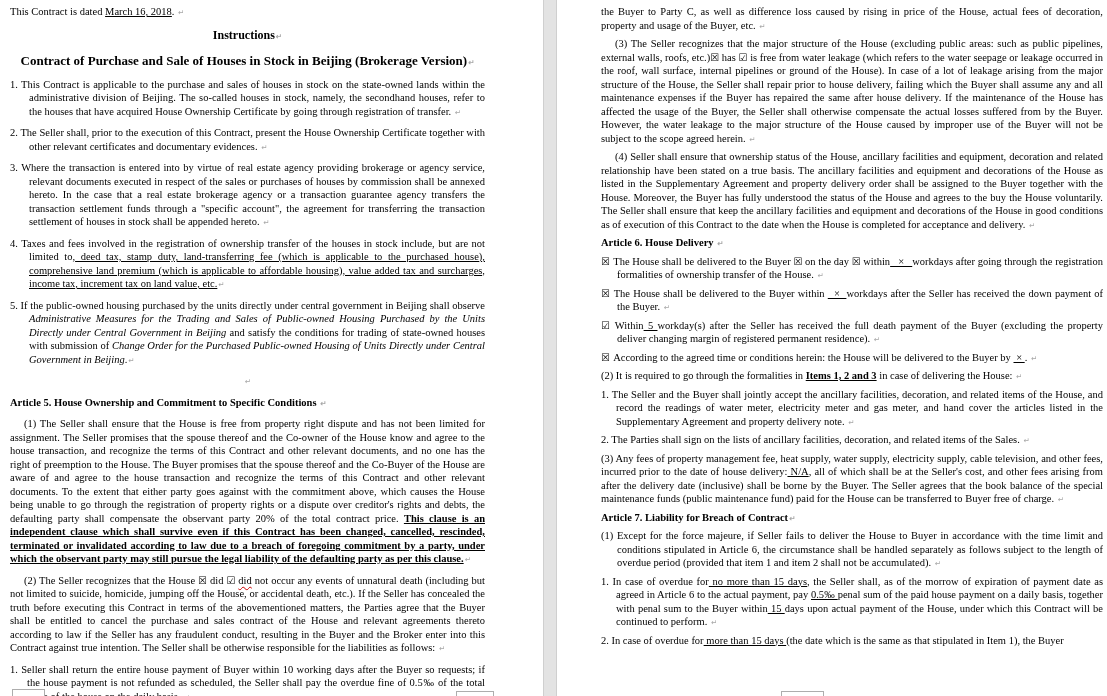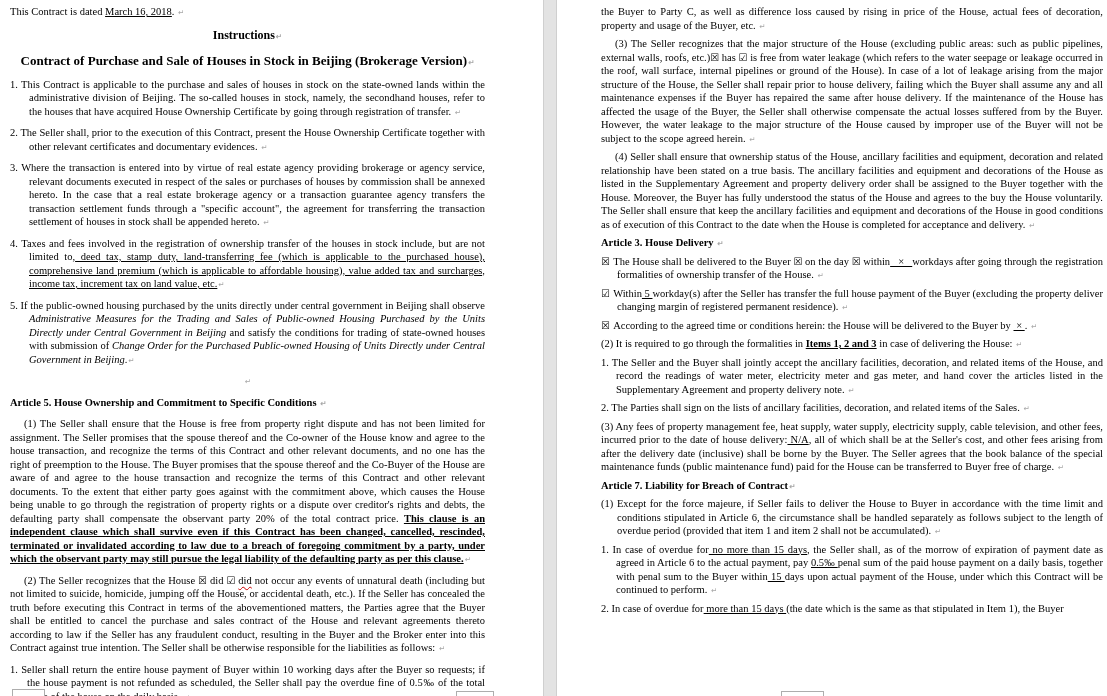--- a/index.html
+++ b/index.html
@@ -53,23 +53,24 @@
       <div class="blk heading"><span>Article 5. House Ownership and Commitment to Specific Conditions </span><span class="pmark">↵</span></div>
       <div class="blk para"><span>(1) The Seller shall ensure that the House is free from property right dispute and has not been limited for assignment. The Seller promises that the spouse thereof and the Co-owner of the House know and agree to the house transaction, and recognize the terms of this Contract and other relevant documents, and no one has the right of preemption to the House. The Buyer promises that the spouse thereof and the Co-Buyer of the House are aware of and agree to the house transaction and recognize the terms of this Contract and other relevant documents. To the extent that either party goes against with the commitment above, which causes the House being unable to go through the registration of property rights or a dispute over creditor's rights and debts, the defaulting party shall compensate the observant party 20% of the total contract price. </span><span class="s-bu">This clause is an independent clause which shall survive even if this Contract has been changed, cancelled, rescinded, terminated or invalidated according to law due to a breach of foregoing commitment by a party, under which the observant party may still pursue the legal liability of the defaulting party as per this clause.</span><span class="pmark">↵</span></div>
       <div class="blk para"><span>(2) The Seller recognizes that the House </span><span class="s-cb">☒</span><span> did </span><span class="s-cb">☑</span><span> </span><span class="s-wavy">did</span><span> not occur any events of unnatural death (including but not limited to suicide, homicide, jumping off the House, or accidental death, etc.). If the Seller has concealed the truth before executing this Contract in terms of the abovementioned matters, the Parties agree that the Buyer shall be entitled to cancel the purchase and sales contract of the House and relevant agreements thereto according to law if the Seller has any fraudulent conduct, resulting in the Buyer and the Broker enter into this Contract against true intention. The Seller shall be otherwise responsible for the liabilities as follows: </span><span class="pmark">↵</span></div>
       <div class="blk oli2"><span class="num">1. </span><span>Seller shall return the entire house payment of Buyer within 10 working days after the Buyer so requests; if the house payment is not refunded as scheduled, the Seller shall pay the overdue fine of 0.5‰ of the total price of the house on the daily basis. </span><span class="pmark">↵</span></div>
     </div>
   <div class="gap"></div>
   <div class="page page2">
       <div class="blk cont"><span>the Buyer to Party C, as well as difference loss caused by rising in price of the House, actual fees of decoration, property and usage of the Buyer, etc. </span><span class="pmark">↵</span></div>
       <div class="blk para"><span>(3) The Seller recognizes that the major structure of the House (excluding public areas: such as public pipelines, external walls, roofs, etc.)</span><span class="s-cb">☒</span><span> has </span><span class="s-cb">☑</span><span> is free from water leakage (which refers to the water seepage or leakage occurred in the roof, wall surface, internal pipelines or ground of the House). In case of a lot of leakage arising from the major structure of the House, the Seller shall repair prior to house delivery, failing which the Buyer shall assume any and all maintenance expenses if the Buyer has repaired the same after house delivery. If the maintenance of the House has affected the usage of the Buyer, the Seller shall otherwise compensate the actual losses suffered from by the Buyer. However, the water leakage to the major structure of the House caused by improper use of the Buyer will not be subject to the scope agreed herein. </span><span class="pmark">↵</span></div>
       <div class="blk para"><span>(4) Seller shall ensure that ownership status of the House, ancillary facilities and equipment, decoration and related relationship have been stated on a true basis. The ancillary facilities and equipment and decorations of the House as listed in the Supplementary Agreement and property delivery order shall be assigned to the Buyer together with the House. Moreover, the Buyer has fully understood the status of the House and agrees to the buy the House voluntarily. The Seller shall ensure that keep the ancillary facilities and equipment and decorations of the House in good conditions as of execution of this Contract to the date when the House is completed for acceptance and delivery. </span><span class="pmark">↵</span></div>
-      <div class="blk heading"><span>Article 3. House Delivery </span><span class="pmark">↵</span></div>
+      <div class="blk heading"><span>Article 6. House Delivery </span><span class="pmark">↵</span></div>
       <div class="blk cbi"><span class="cbx">☒ </span><span>The House shall be delivered to the Buyer </span><span class="s-cb">☒</span><span> on the day </span><span class="s-cb">☒</span><span> within</span><span class="s-u">&nbsp;&nbsp;&nbsp;×&nbsp;&nbsp;&nbsp;</span><span>workdays after going through the registration formalities of ownership transfer of the House. </span><span class="pmark">↵</span></div>
-      <div class="blk cbi"><span class="cbx">☑ </span><span>Within</span><span class="s-u">&nbsp;5&nbsp;</span><span>workday(s) after the Seller has transfer the full house payment of the Buyer (excluding the property deliver changing margin of registered permanent residence). </span><span class="pmark">↵</span></div>
+      <div class="blk cbi"><span class="cbx">☒ </span><span>The House shall be delivered to the Buyer within </span><span class="s-u">&nbsp;&nbsp;×&nbsp;&nbsp;</span><span>workdays after the Seller has received the down payment of the Buyer. </span><span class="pmark">↵</span></div>
+      <div class="blk cbi"><span class="cbx">☑ </span><span>Within</span><span class="s-u">&nbsp;5&nbsp;</span><span>workday(s) after the Seller has received the full death payment of the Buyer (excluding the property deliver changing margin of registered permanent residence). </span><span class="pmark">↵</span></div>
       <div class="blk cbi"><span class="cbx">☒ </span><span>According to the agreed time or conditions herein: the House will be delivered to the Buyer by </span><span class="s-u">&nbsp;×&nbsp;</span><span>. </span><span class="pmark">↵</span></div>
       <div class="blk plain"><span>(2) It is required to go through the formalities in </span><span class="s-bu">Items 1, 2 and 3</span><span> in case of delivering the House: </span><span class="pmark">↵</span></div>
       <div class="blk olia"><span class="num">1. </span><span>The Seller and the Buyer shall jointly accept the ancillary facilities, decoration, and related items of the House, and record the readings of water meter, electricity meter and gas meter, and hand cover the articles listed in the Supplementary Agreement and property delivery note. </span><span class="pmark">↵</span></div>
       <div class="blk olia"><span class="num">2. </span><span>The Parties shall sign on the lists of ancillary facilities, decoration, and related items of the Sales. </span><span class="pmark">↵</span></div>
       <div class="blk plain"><span>(3) Any fees of property management fee, heat supply, water supply, electricity supply, cable television, and other fees, incurred prior to the date of house delivery:</span><span class="s-u">&nbsp;N/A</span><span>, all of which shall be at the Seller's cost, and other fees arising from after the delivery date (inclusive) shall be borne by the Buyer. The Seller agrees that the book balance of the special maintenance funds (public maintenance fund) paid for the House can be transferred to Buyer free of charge. </span><span class="pmark">↵</span></div>
       <div class="blk heading"><span>Article 7. Liability for Breach of Contract</span><span class="pmark">↵</span></div>
       <div class="blk hang"><span>(1) Except for the force majeure, if Seller fails to deliver the House to Buyer in accordance with the time limit and conditions stipulated in Article 6, the circumstance shall be handled separately as follows subject to the length of overdue period (provided that item 1 and item 2 shall not be accumulated). </span><span class="pmark">↵</span></div>
       <div class="blk olia"><span class="num">1. </span><span>In case of overdue for</span><span class="s-u">&nbsp;no more than 15 days</span><span>, the Seller shall, as of the morrow of expiration of payment date as agreed in Article 6 to the actual payment, pay </span><span class="s-u">0.5‰&nbsp;</span><span>penal sum of the paid house payment on a daily basis, together with penal sum to the Buyer within</span><span class="s-u">&nbsp;15&nbsp;</span><span>days upon actual payment of the House, under which this Contract will be continued to perform. </span><span class="pmark">↵</span></div>
       <div class="blk olia"><span class="num">2. </span><span>In case of overdue for</span><span class="s-u">&nbsp;more than 15 days&nbsp;</span><span>(the date which is the same as that stipulated in Item 1), the Buyer</span></div>
     </div>

